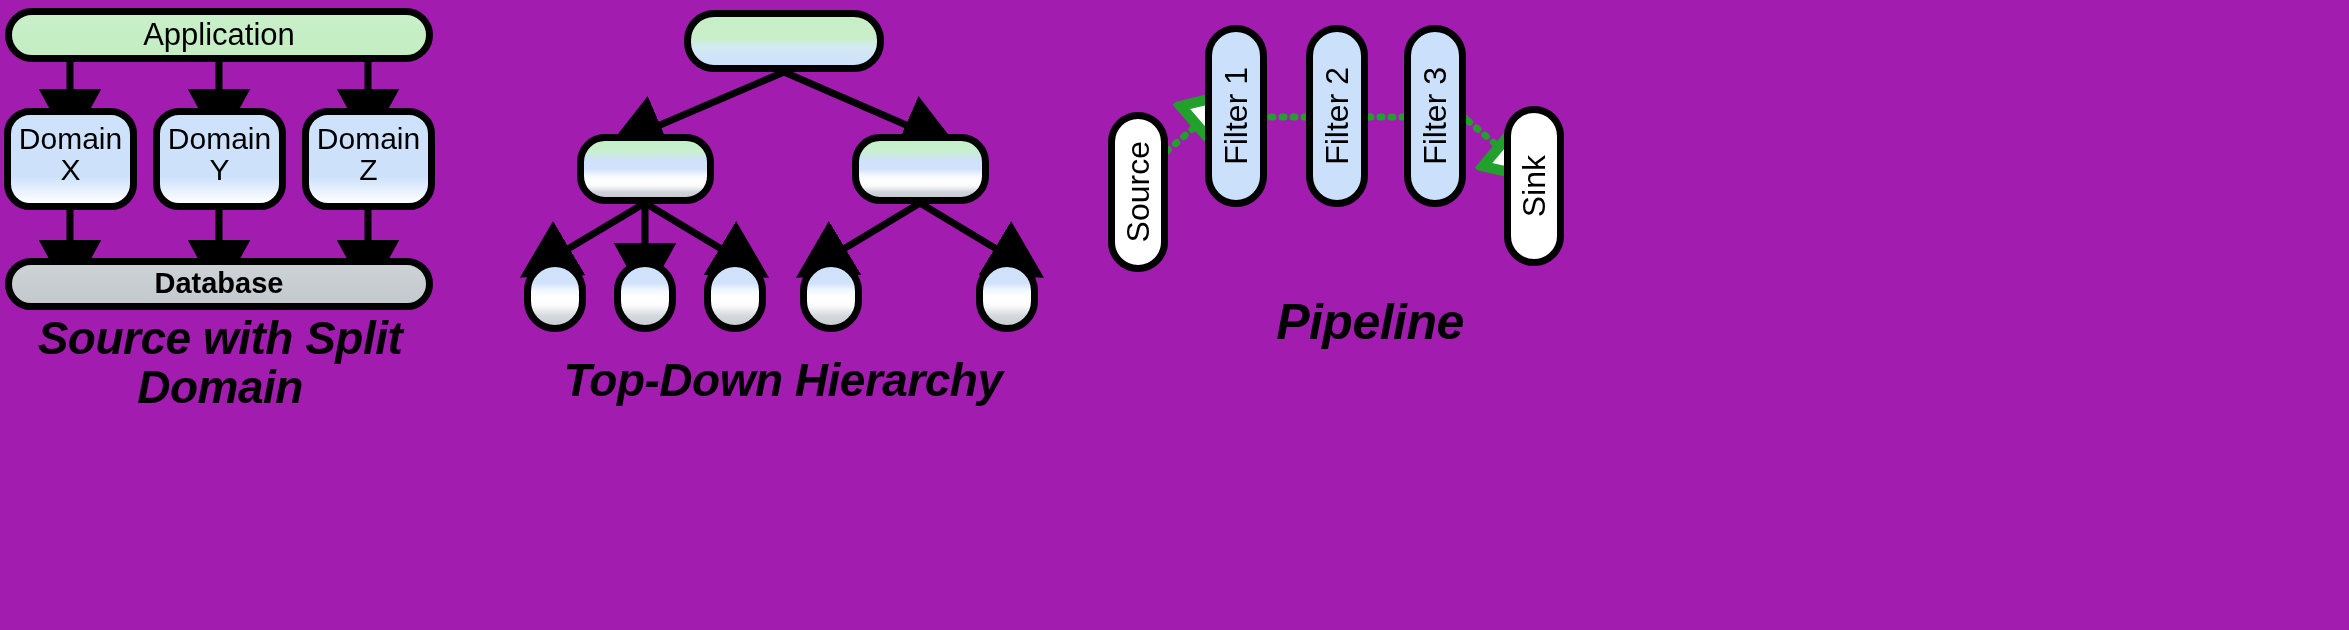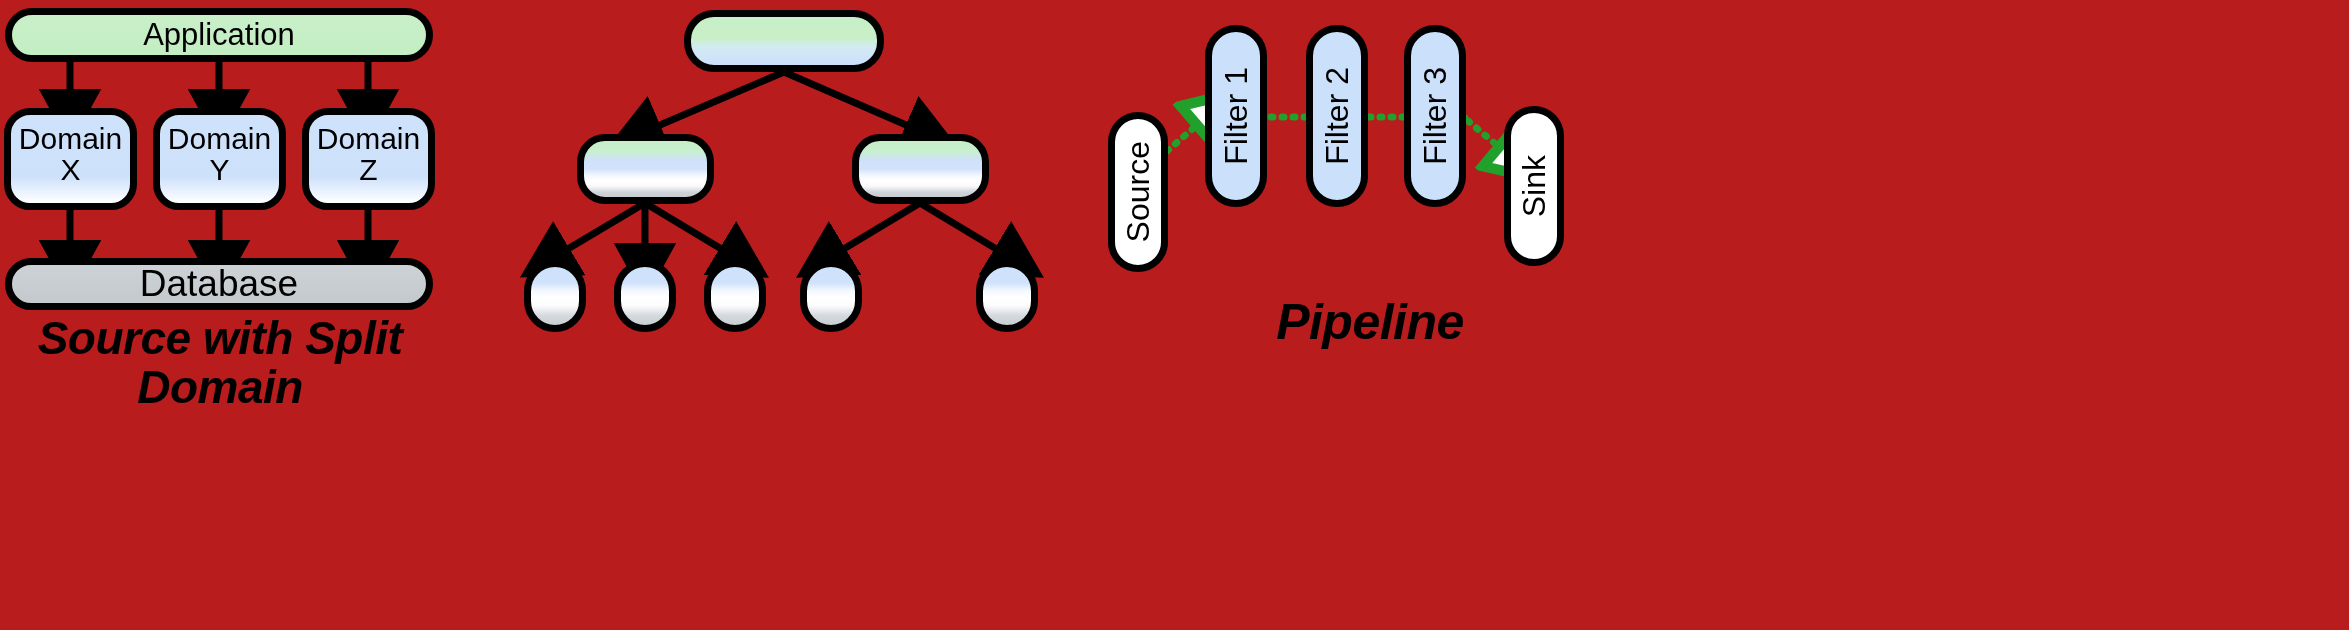--- a/index.html
+++ b/index.html
@@ -1,17 +1,17 @@
 <!DOCTYPE html>
 <html><head>
 <meta charset="utf-8">
 <style>
   html,body{margin:0;padding:0;background:#ffffff;}
   body{width:2349px;height:630px;font-family:"Liberation Sans",sans-serif;overflow:hidden;}
-  #stage{position:relative;width:2349px;height:630px;background:#b91c1c;}
+  #stage{position:relative;width:2349px;height:630px;background:#a21caf;}
 
   
   .node{position:absolute;box-sizing:border-box;border:7px solid #000;display:flex;align-items:center;justify-content:center;color:#000;}
   .node .lbl{text-align:center;line-height:1.02;white-space:pre-line;}
 
   
   .bar-green{background:linear-gradient(#c9f0c9,#c3edc3);border-radius:999px;}
   .bar-gray{background:linear-gradient(#cdd2d6,#c4c9ce);border-radius:999px;}
   .box-blue{background:linear-gradient(180deg,#cfe2fb 0%,#cde1fb 70%,#e8f1fe 86%,#ffffff 100%);border-radius:26px;}
 
@@ -113,21 +113,21 @@
   <div class="node box-blue" style="left:153px;top:108px;width:133px;height:102px;">
     <span class="lbl" style="font-size:30px;margin-top:-8px;">Domain
 Y</span>
   </div>
   <div class="node box-blue" style="left:302px;top:108px;width:133px;height:102px;">
     <span class="lbl" style="font-size:30px;margin-top:-8px;">Domain
 Z</span>
   </div>
 
   <div class="node bar-gray" style="left:5px;top:258px;width:428px;height:52px;">
-    <span class="lbl" style="font-size:37px;">Database</span>
+    <span class="lbl" style="font-size:29px;font-weight:bold;">Database</span>
   </div>
 
   <div class="caption" style="left:0px;top:314px;width:440px;font-size:46px;">Source with Split
 Domain</div>
 
   <div class="node hier-root" style="left:684px;top:10px;width:200px;height:62px;">
     <span class="lbl" style="font-size:26px;"></span>
   </div>
 
   <div class="node hier-mid" style="left:577px;top:134px;width:137px;height:70px;">
@@ -146,20 +146,21 @@
   <div class="node hier-leaf" style="left:704px;top:260px;width:62px;height:72px;">
     <span class="lbl" style="font-size:20px;"></span>
   </div>
   <div class="node hier-leaf" style="left:800px;top:260px;width:62px;height:72px;">
     <span class="lbl" style="font-size:20px;"></span>
   </div>
   <div class="node hier-leaf" style="left:976px;top:260px;width:62px;height:72px;">
     <span class="lbl" style="font-size:20px;"></span>
   </div>
 
+  <div class="caption" style="left:478px;top:356px;width:610px;font-size:46px;">Top-Down Hierarchy</div>
 
   <div class="node pipe-white" style="left:1108px;top:112px;width:60px;height:160px;">
     <span class="lbl vtext" style="font-size:32px;">Source</span>
   </div>
 
   <div class="node pipe-blue" style="left:1205px;top:25px;width:62px;height:182px;">
     <span class="lbl vtext" style="font-size:32px;">Filter 1</span>
   </div>
   <div class="node pipe-blue" style="left:1306px;top:25px;width:62px;height:182px;">
     <span class="lbl vtext" style="font-size:32px;">Filter 2</span>

